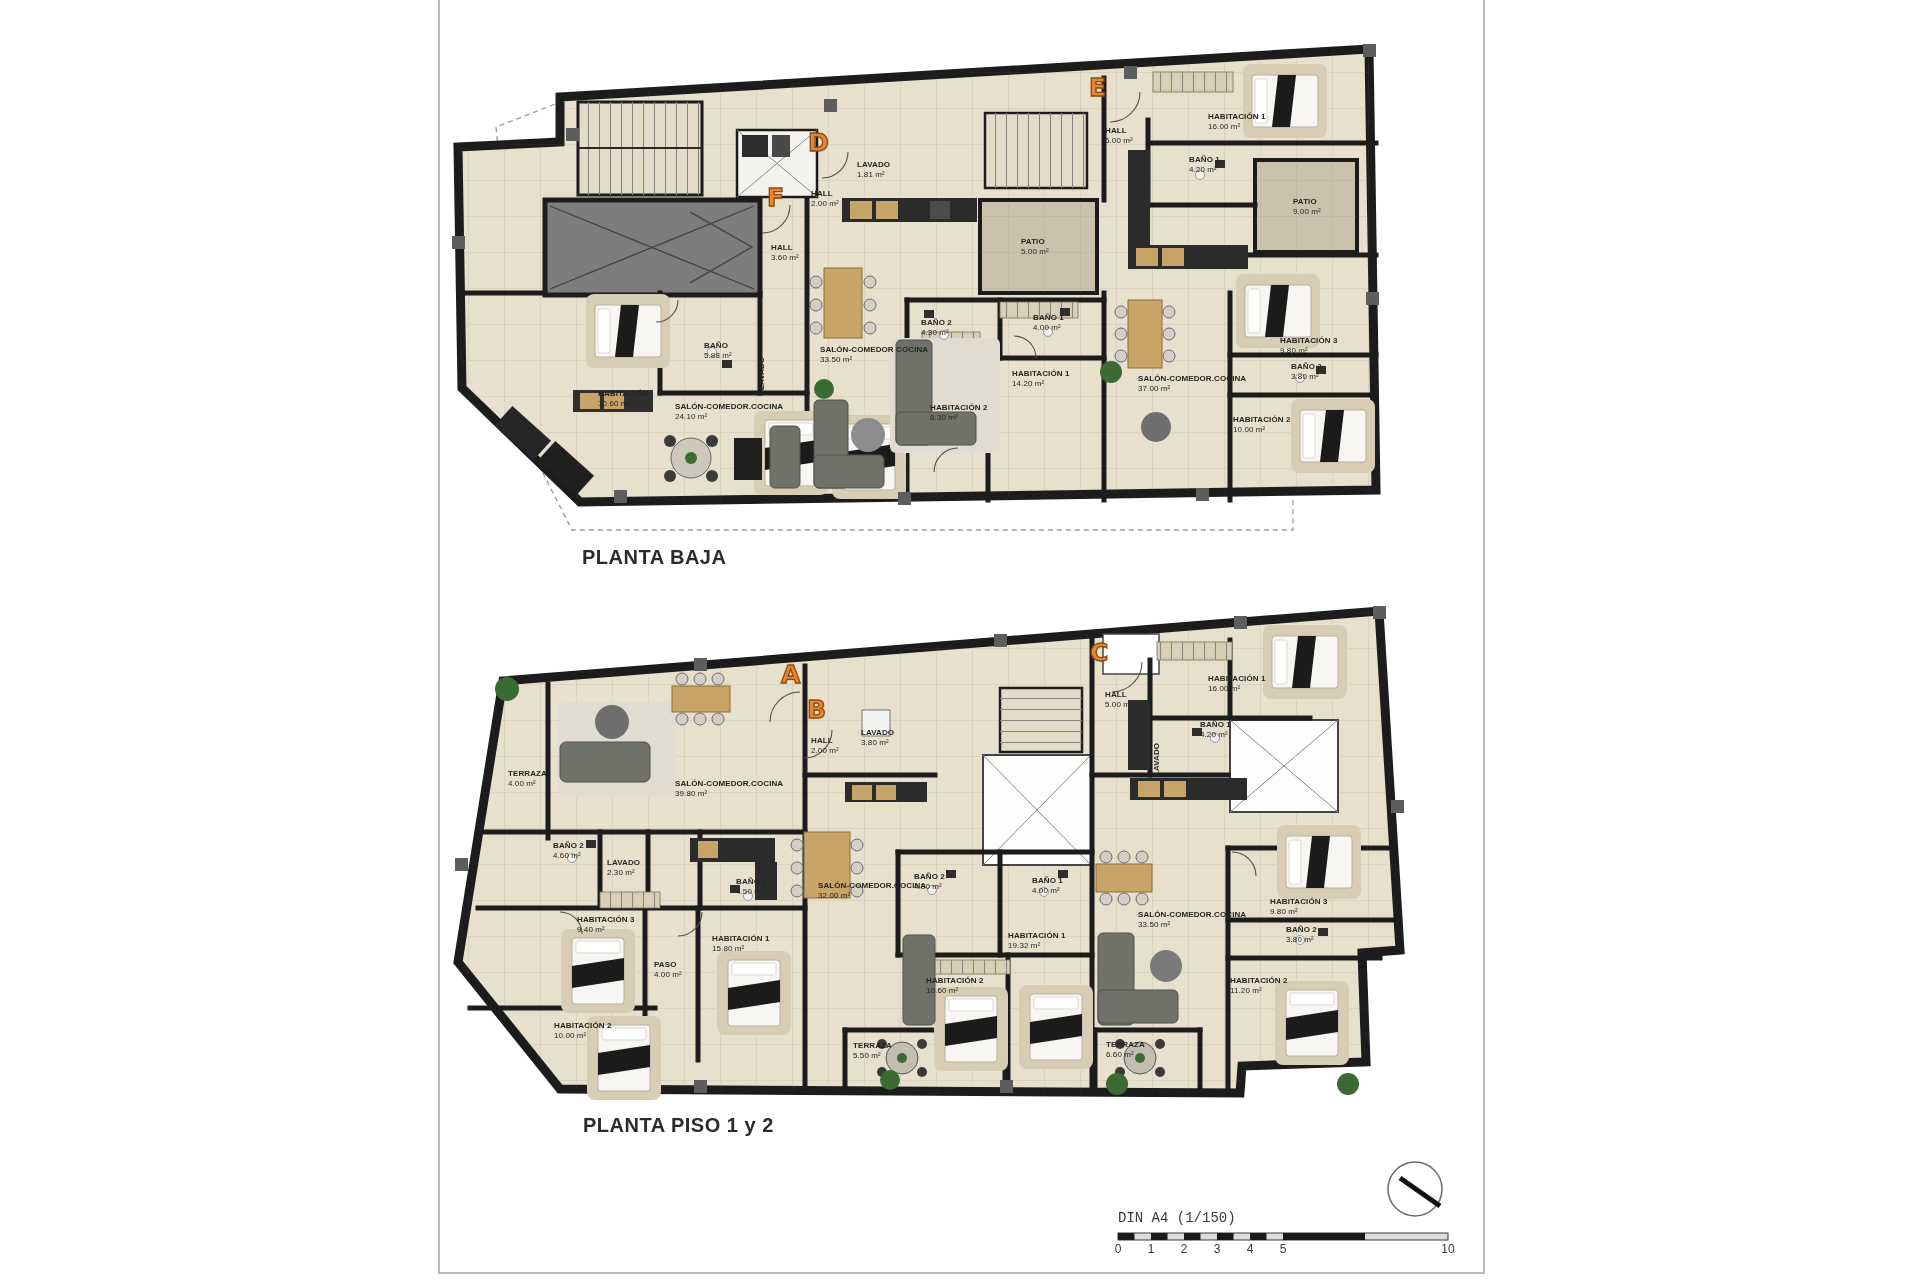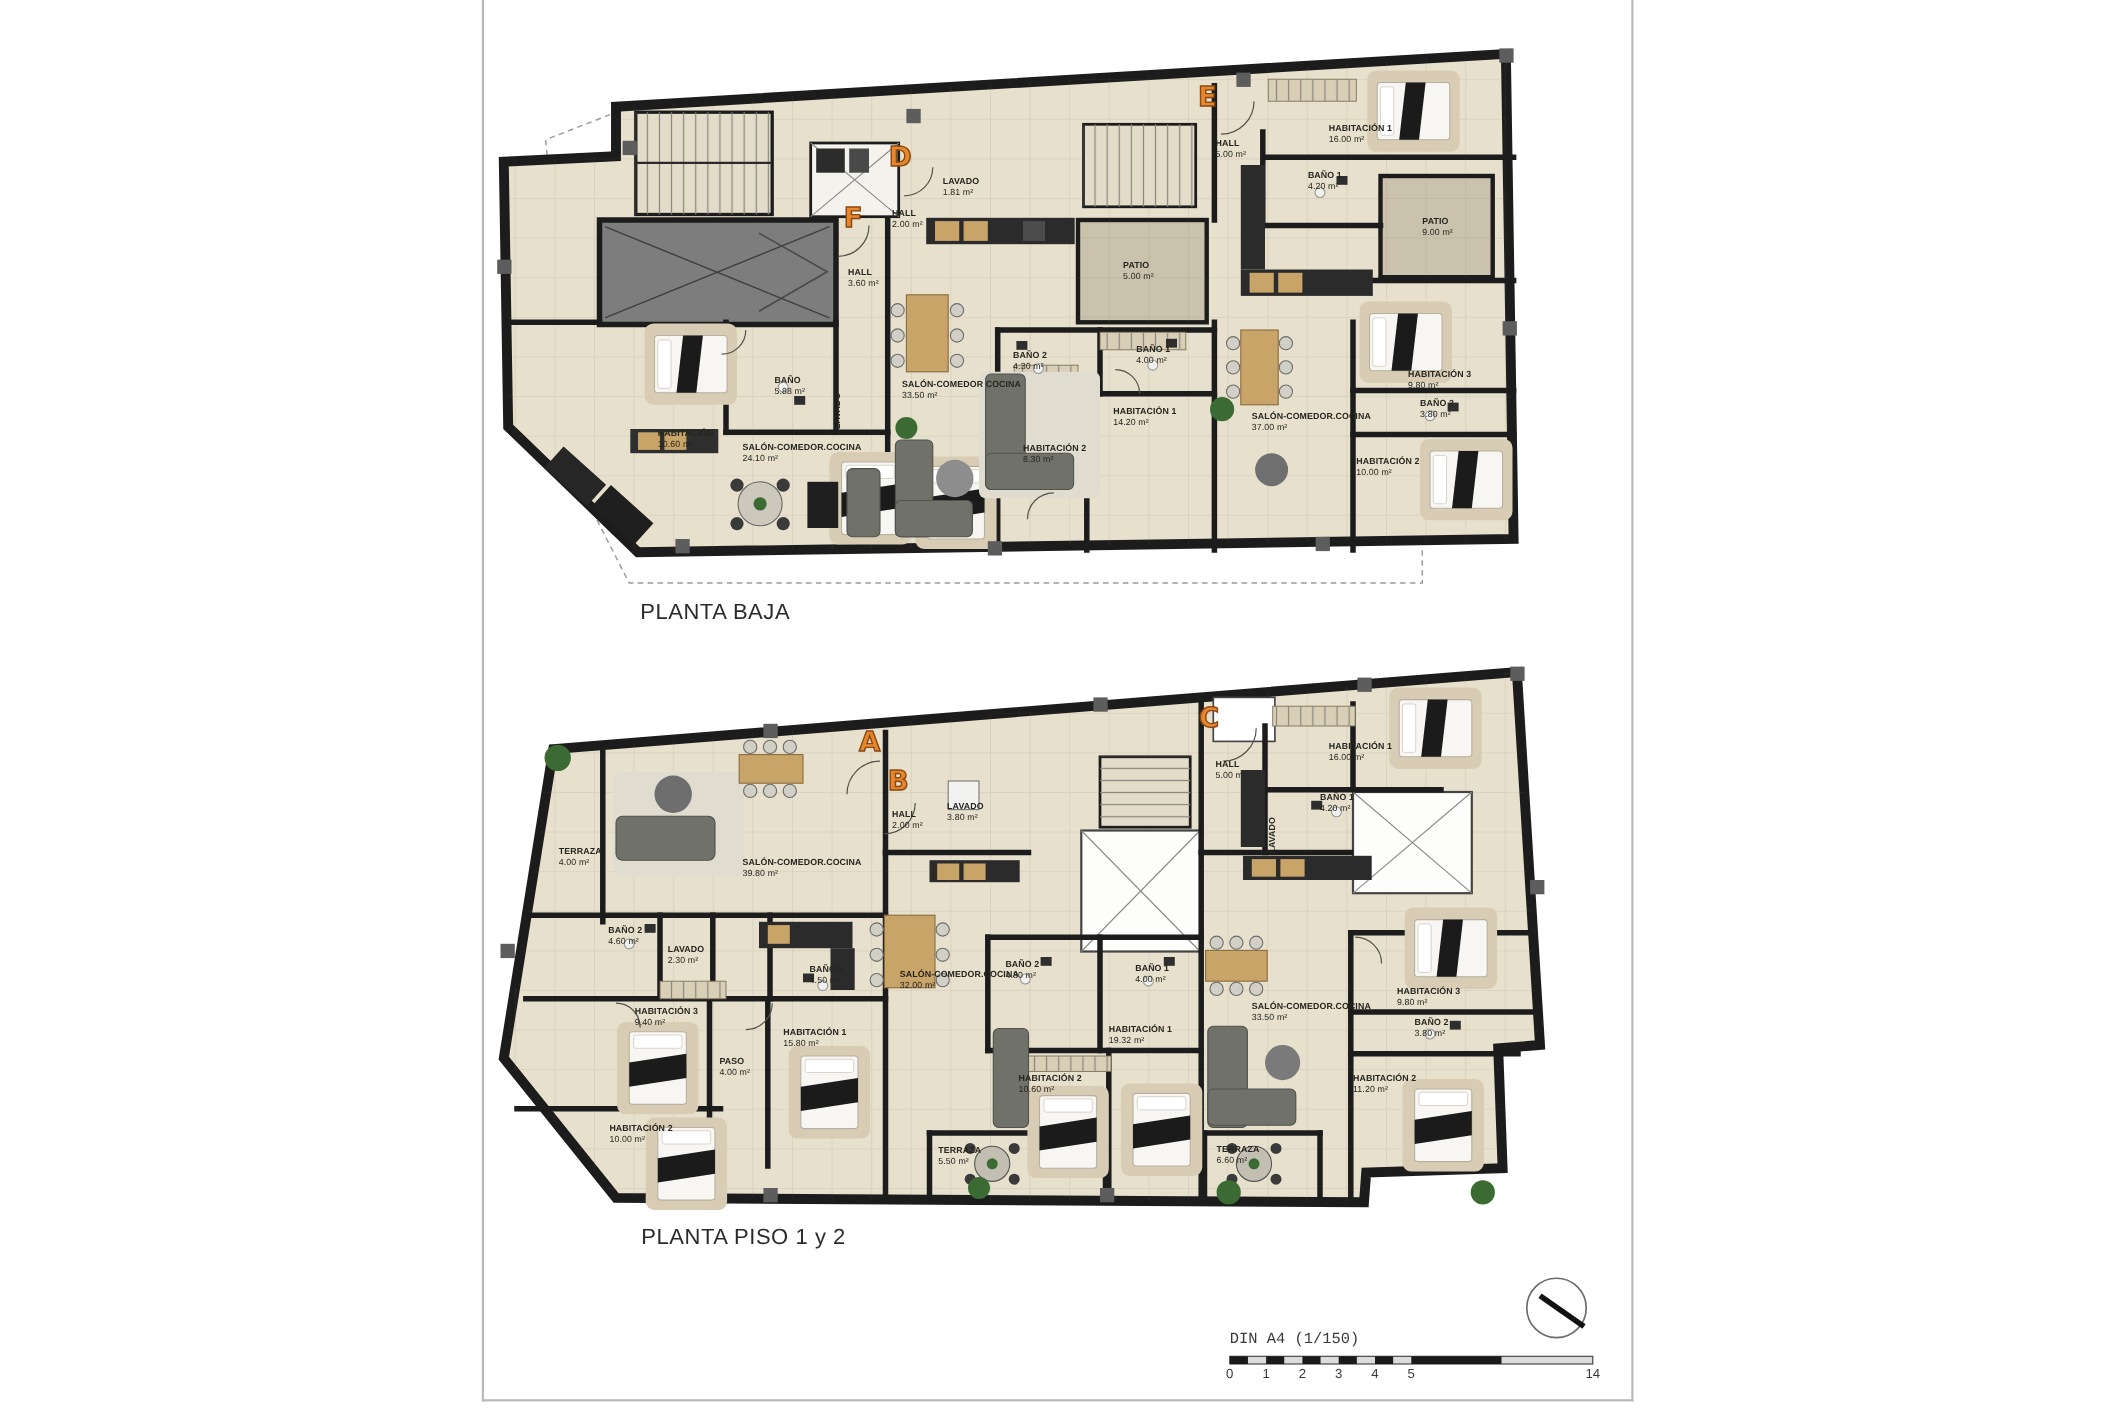--- a/index.html
+++ b/index.html
@@ -10,21 +10,21 @@
          border:2px solid #b9b9b9;border-top:none;}
   svg.draw{position:absolute;left:0;top:0;z-index:2;}
   .room-label{position:absolute;z-index:5;font-size:8px;line-height:1.25;
               color:#25251f;letter-spacing:.1px;white-space:pre;}
   .room-label .nm{display:block;font-weight:700;}
   .room-label .ar{display:block;}
   .room-label.vert{transform:rotate(-90deg);transform-origin:left top;}
   .apt{position:absolute;z-index:6;font-family:"DejaVu Sans",sans-serif;
        font-size:25px;font-weight:700;color:#e8862d;
        -webkit-text-stroke:1.3px #8a4a12;text-shadow:1px 1px 0 #00000022;}
-  .title{position:absolute;z-index:6;font-size:20px;font-weight:400;
+  .title{position:absolute;z-index:6;font-size:20px;font-weight:700;
          color:#2b2b2b;letter-spacing:.5px;}
   .scale-label{position:absolute;z-index:6;font-size:14px;color:#3a3a3a;font-family:Liberation Mono, monospace;}
   .tick{position:absolute;z-index:6;font-size:12px;color:#3a3a3a;
         transform:translateX(-50%);}
 </style>
 </head>
 <body>
 
 <div class="page">
   <div class="frame"></div>
@@ -454,14 +454,14 @@
   <div class="title" style="left:582px;top:546px">PLANTA BAJA</div>
   <div class="title" style="left:583px;top:1114px">PLANTA PISO 1 y 2</div>
 
   <div class="scale-label" style="left:1118px;top:1210px">DIN A4 (1/150)</div>
   <div class="tick" style="left:1118px;top:1242px">0</div>
   <div class="tick" style="left:1151px;top:1242px">1</div>
   <div class="tick" style="left:1184px;top:1242px">2</div>
   <div class="tick" style="left:1217px;top:1242px">3</div>
   <div class="tick" style="left:1250px;top:1242px">4</div>
   <div class="tick" style="left:1283px;top:1242px">5</div>
-  <div class="tick" style="left:1448px;top:1242px">14</div>
+  <div class="tick" style="left:1448px;top:1242px">10</div>
 </div>
 
 </body></html>

